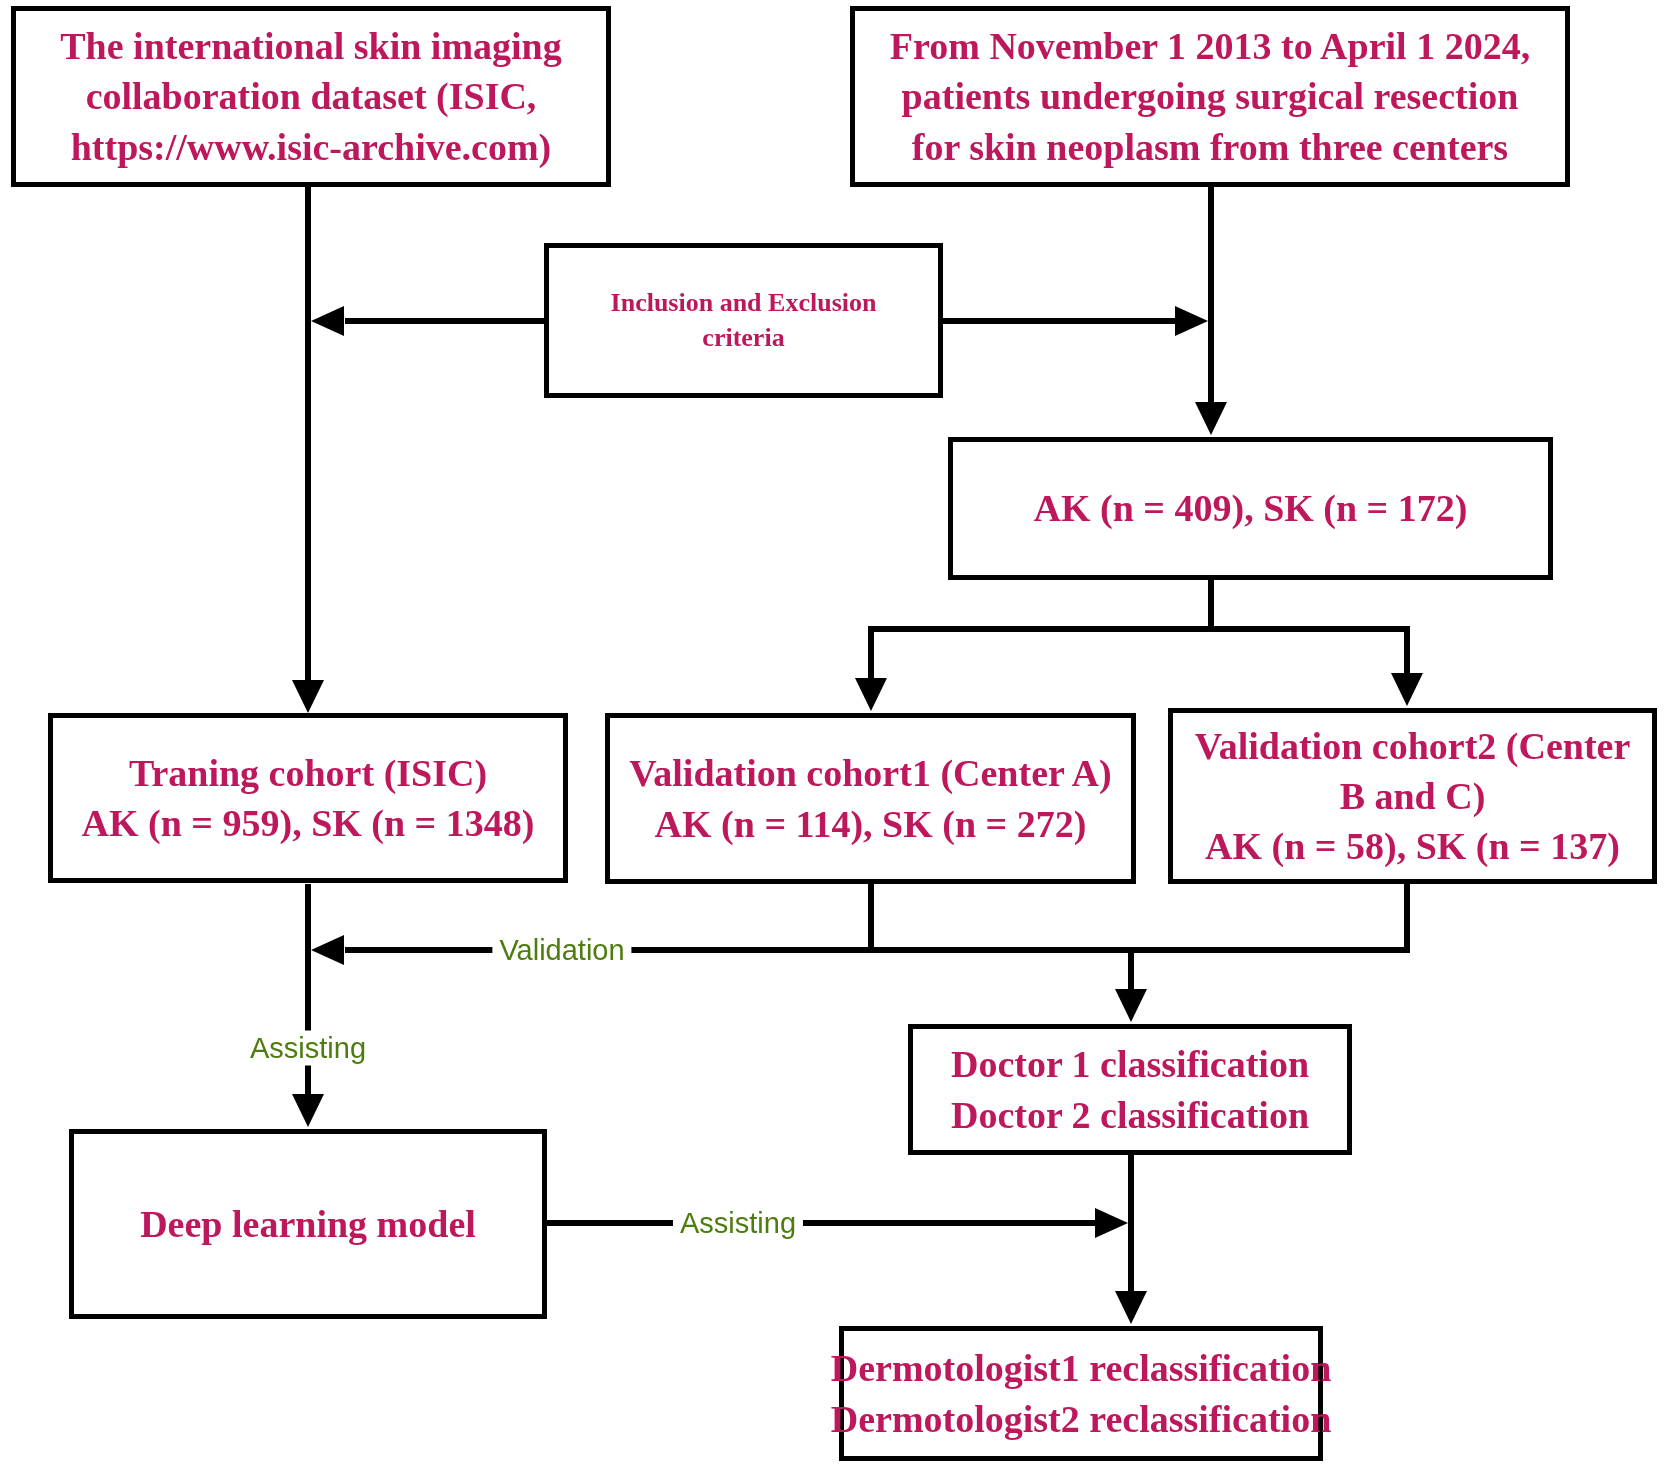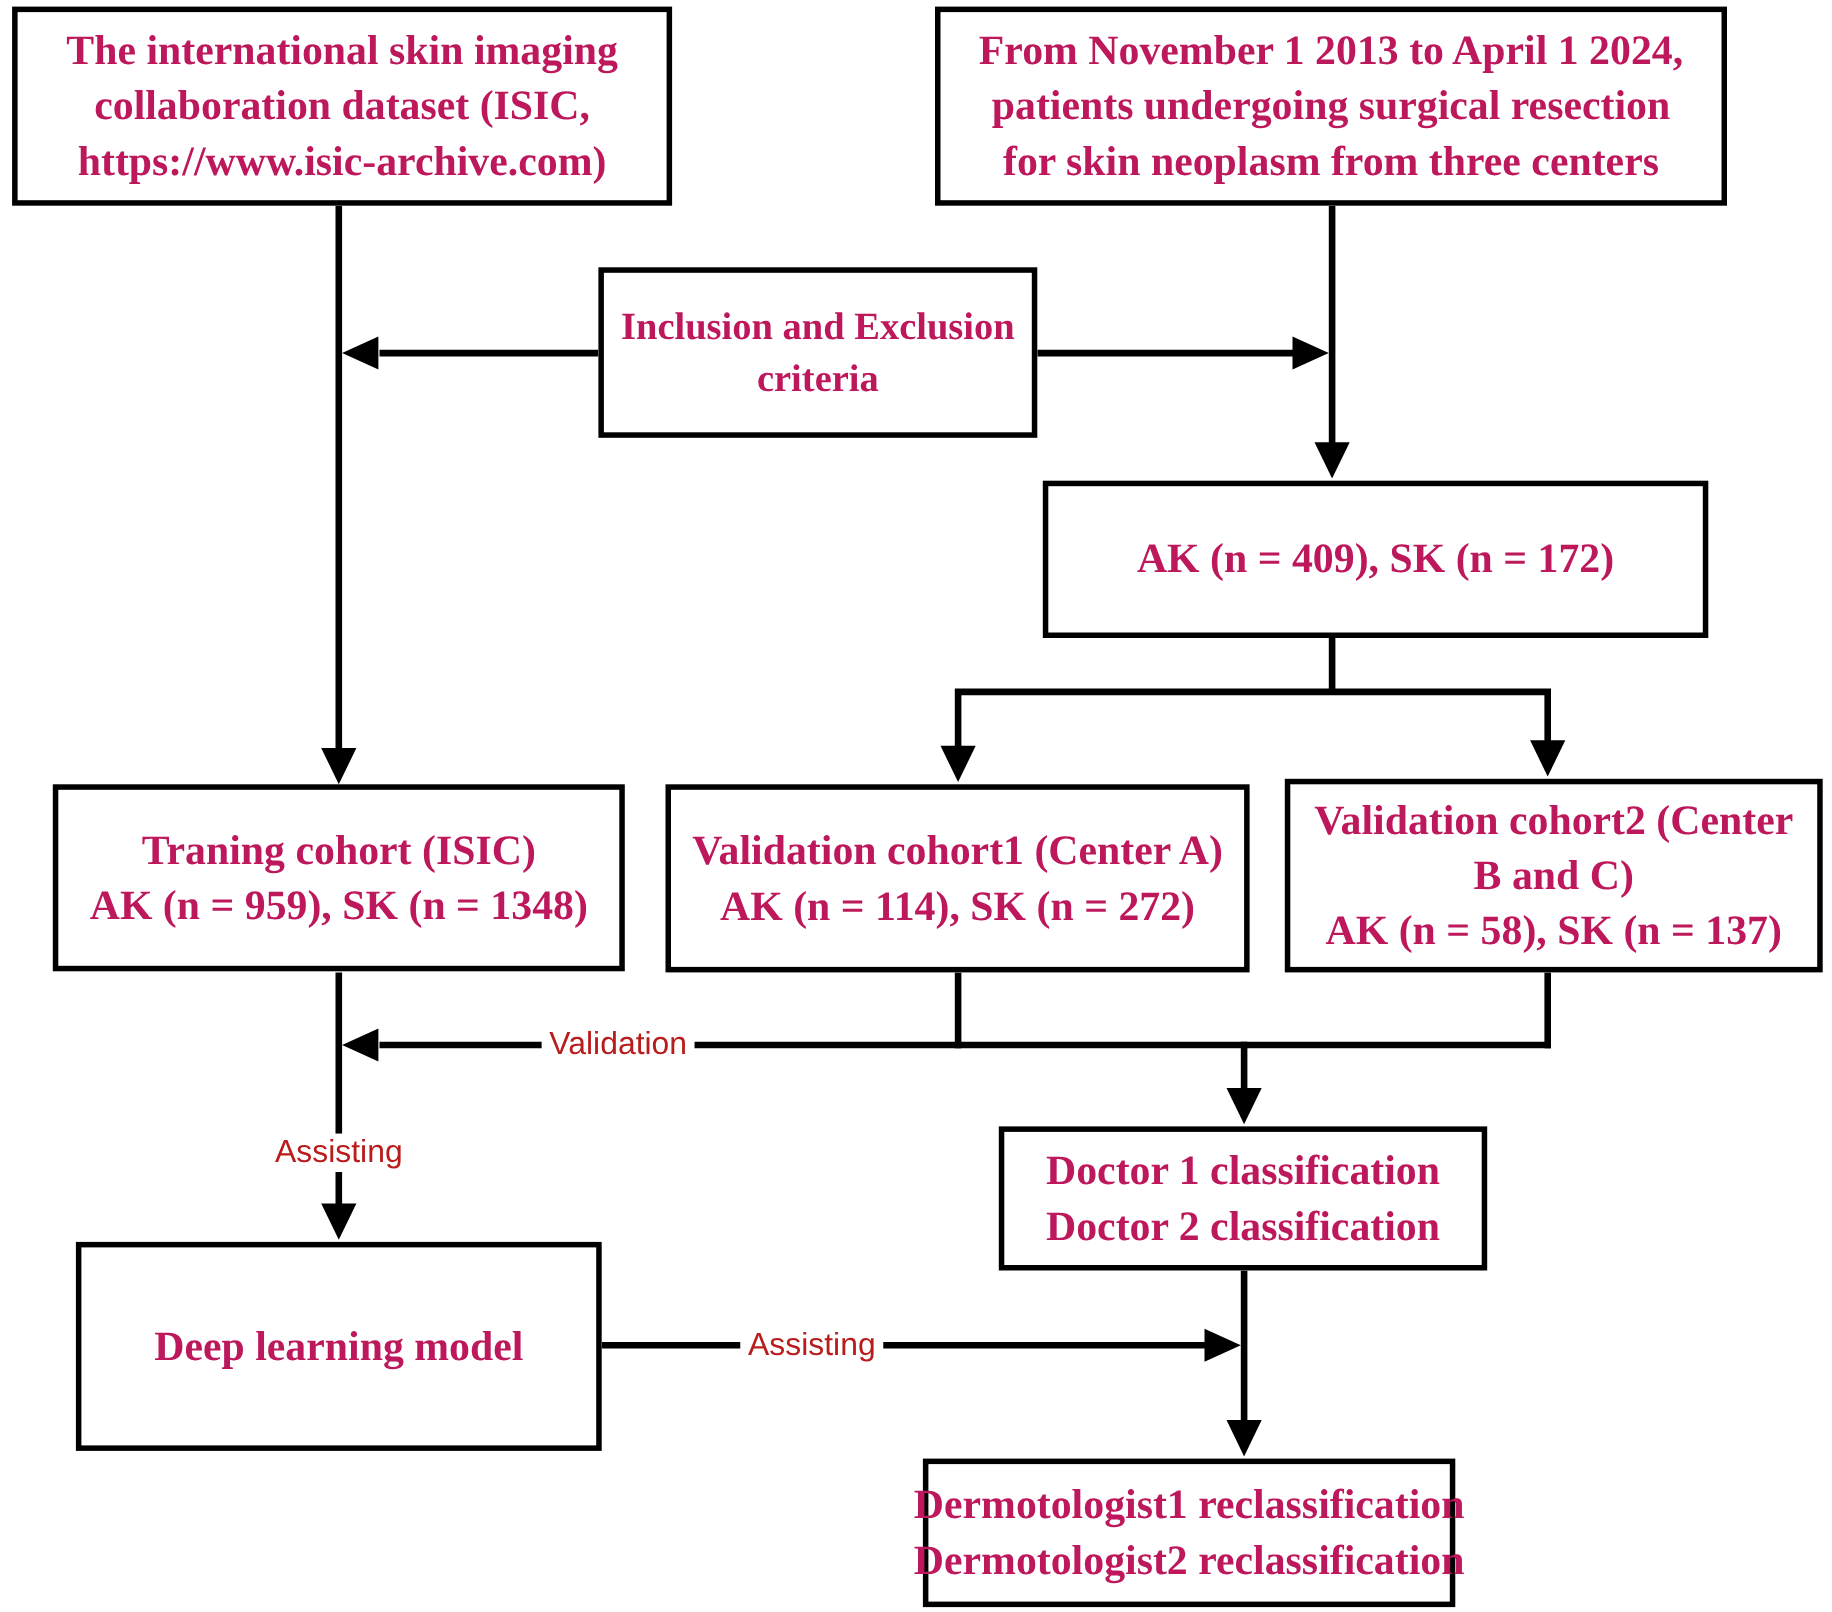--- a/index.html
+++ b/index.html
@@ -28,28 +28,28 @@
     align-items: center;
     text-align: center;
     font-family: "Liberation Serif", serif;
     font-weight: bold;
     color: #be185d;
     font-size: 38px;
     line-height: 1.32;
     z-index: 2;
   }
   .box .ln { white-space: nowrap; }
-  .box-criteria { font-size: 35px; align-items: center; }
+  .box-criteria { font-size: 26px; align-items: center; }
   .edge-label {
     position: absolute;
     transform: translate(-50%, -50%);
     font-family: "Liberation Sans", sans-serif;
     font-size: 29px;
     font-weight: normal;
-    color: #b91c1c;
+    color: #4d7c0f;
     background: #ffffff;
     padding: 1px 7px;
     white-space: nowrap;
     z-index: 3;
   }
 </style>
 </head>
 <body>
 
 <div class="stage">

